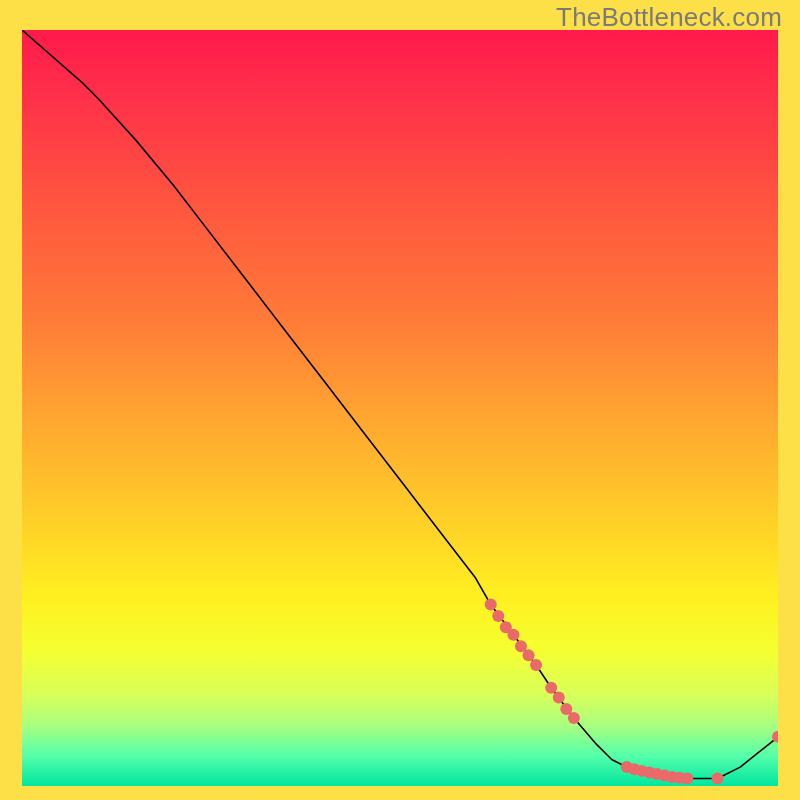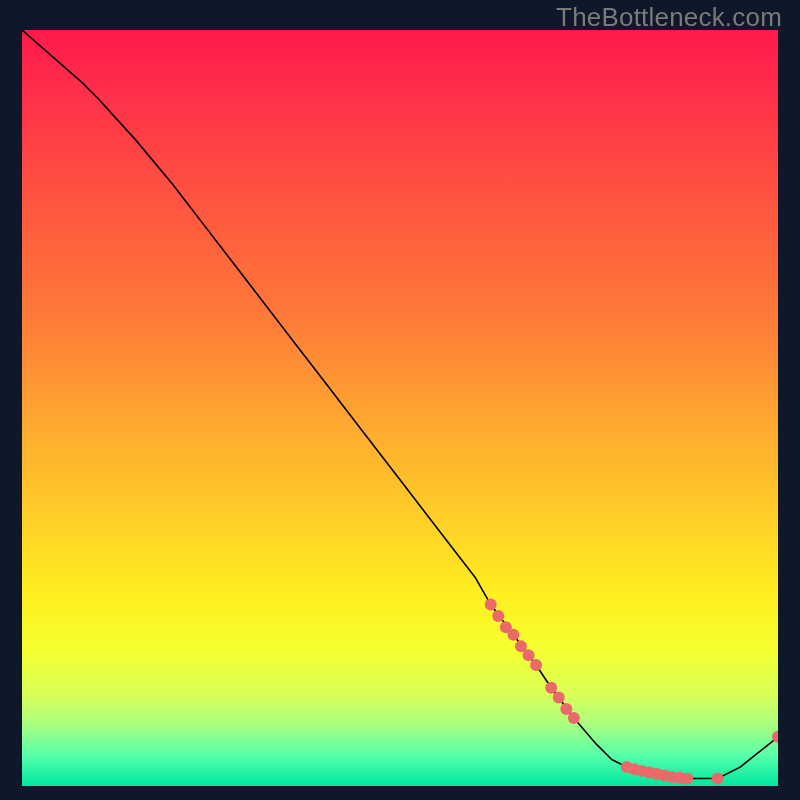--- a/index.html
+++ b/index.html
@@ -7,21 +7,21 @@
     padding: 0;
     width: 800px;
     height: 800px;
     background: #ffffff;
     font-family: Arial, Helvetica, sans-serif;
   }
   .stage {
     position: relative;
     width: 800px;
     height: 800px;
-    background: #0f172a;
+    background: #fde047;
   }
   .watermark {
     position: absolute;
     top: 2px;
     right: 18px;
     font-size: 26px;
     font-weight: 500;
     color: #7a7a7a;
     letter-spacing: 0.2px;
     z-index: 5;

